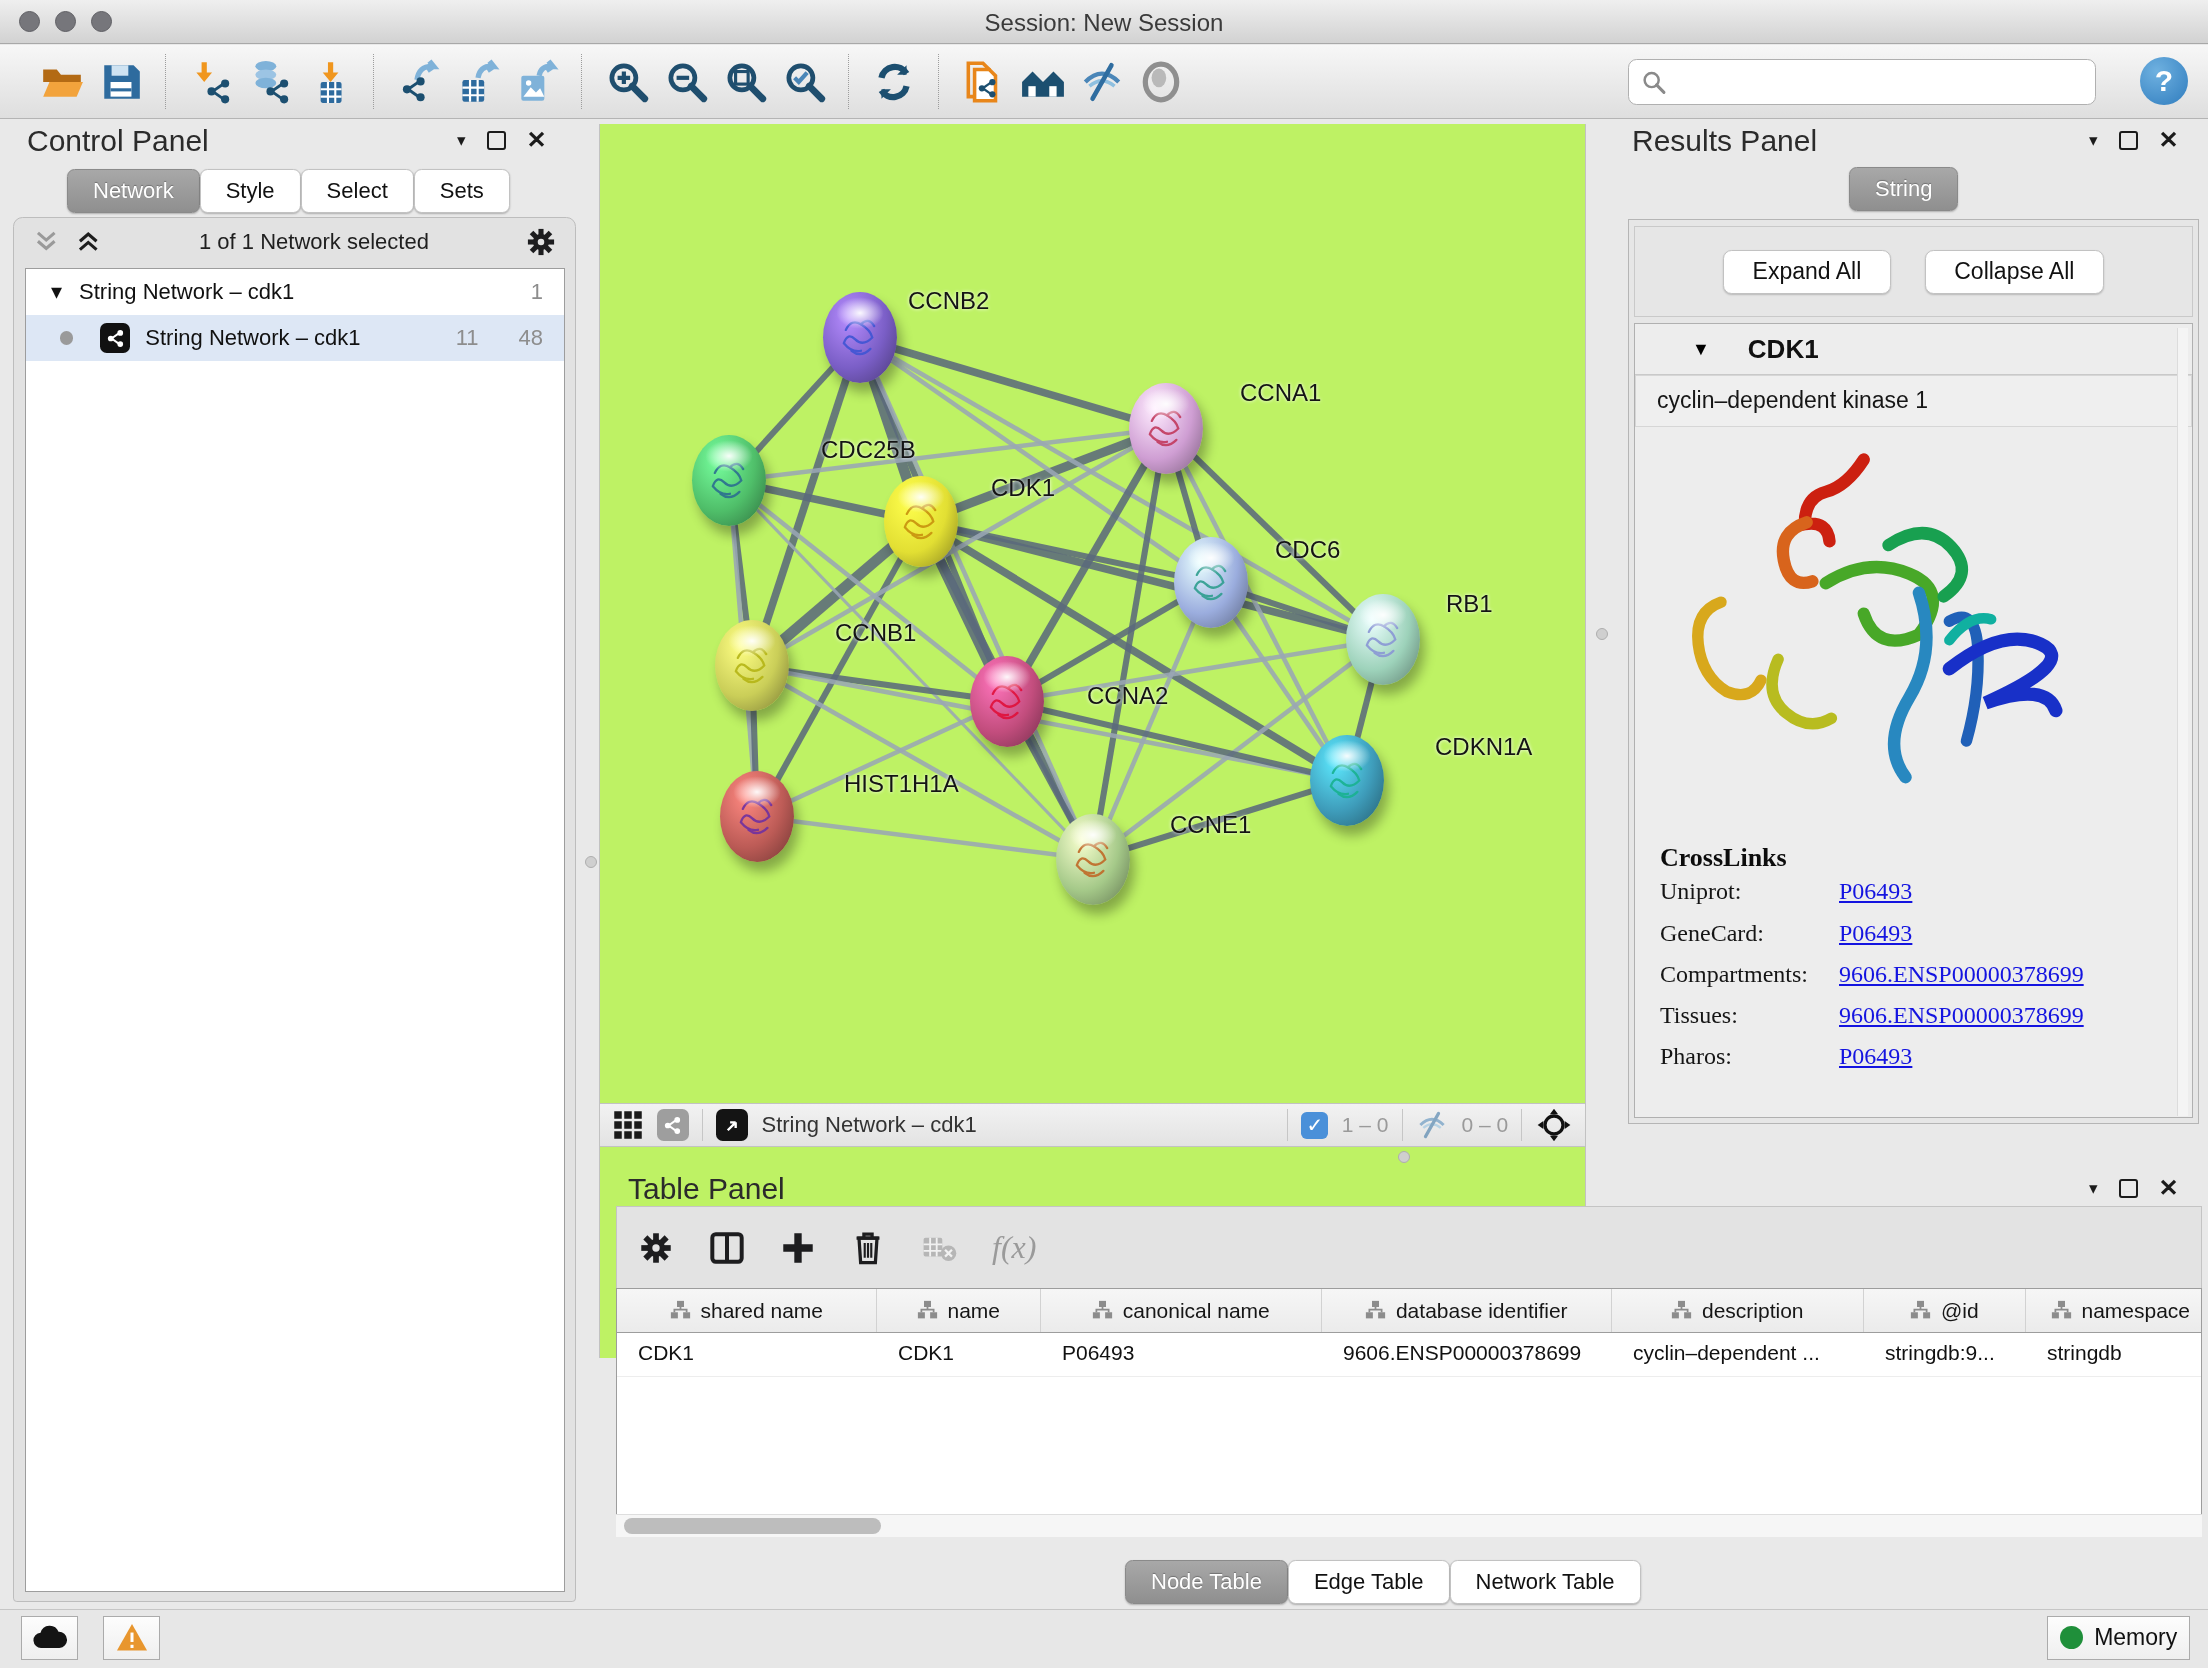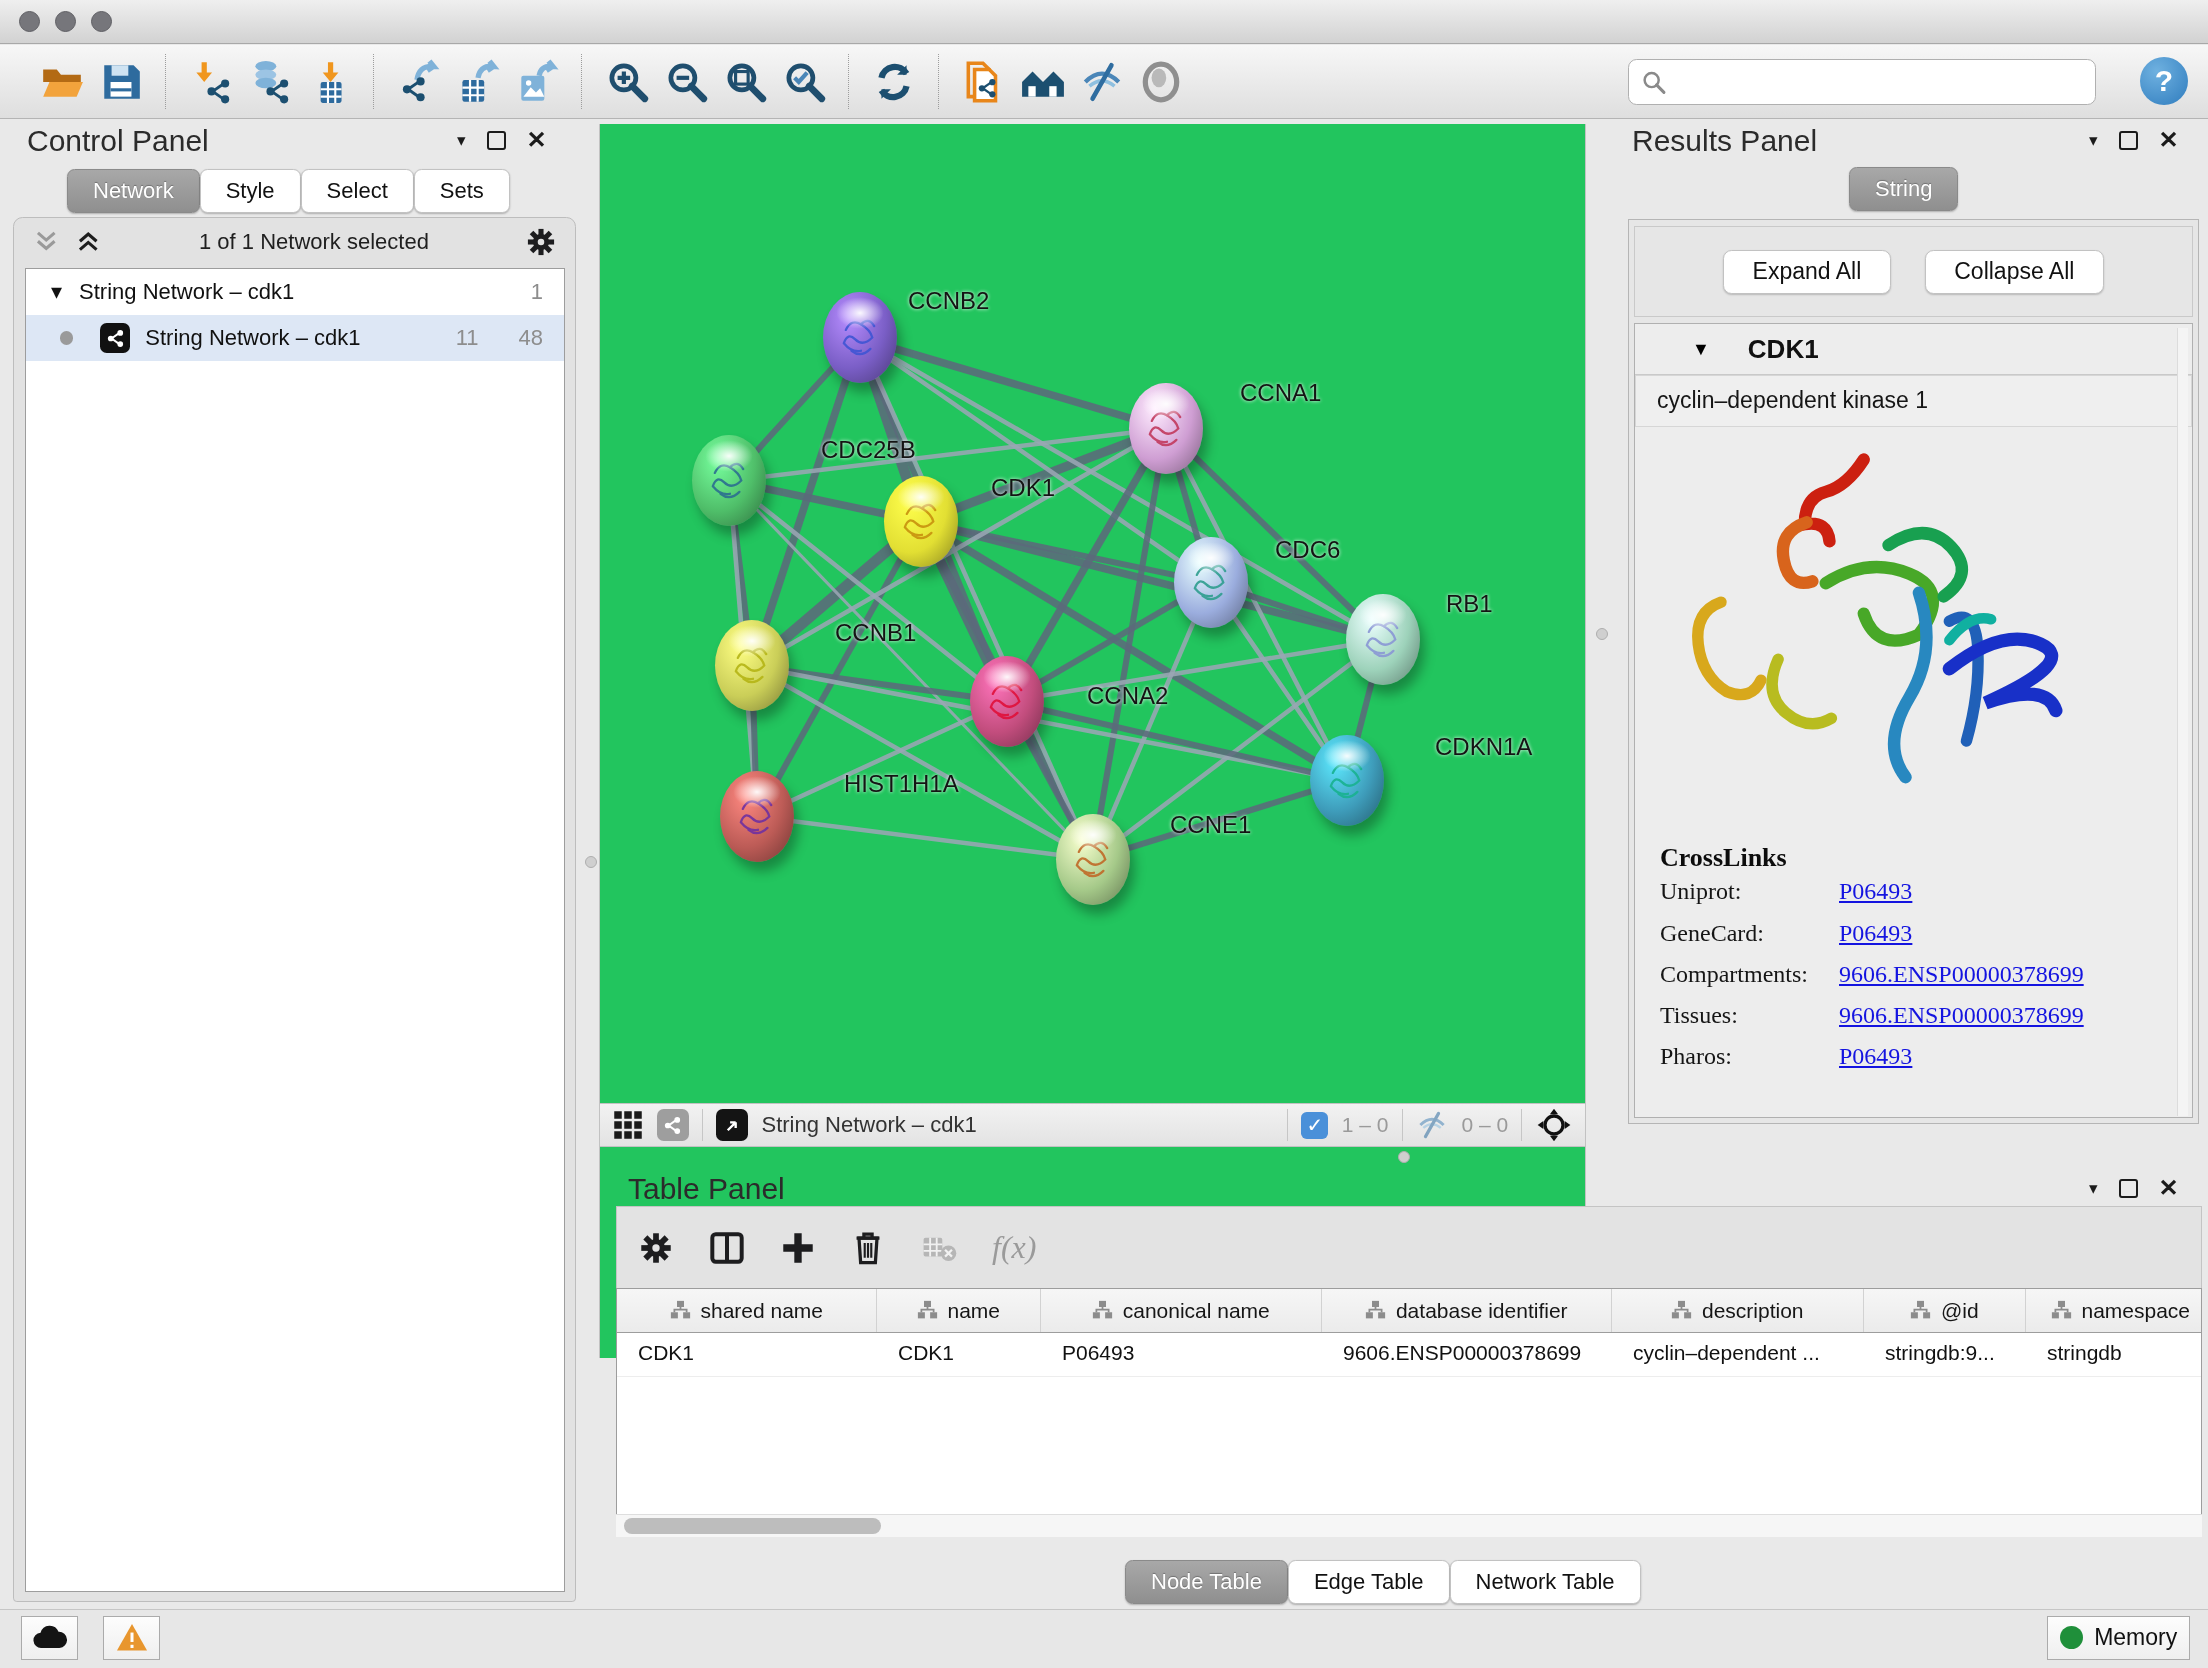--- a/index.html
+++ b/index.html
@@ -48,21 +48,21 @@
   #cp-bar { left:13.3px; top:217px; width:563px; height:49px; display:flex; align-items:center; padding:0 19px; }
   #cp-status { flex:1; text-align:center; font-size:22px; color:#1f1f1f; }
   #cp-list { left:25px; top:268px; width:540px; height:1324px; background:#fff; border:1.9px solid #9d9d9d; }
   .tree-row { height:46px; display:flex; align-items:center; font-size:22px; color:#111; }
   .tree-row.selected { background:#dde7f5; }
   .cnt { color:#8d8d8d; }
   #net-glyph { width:30px; height:30px; background:#111; border-radius:6.7px; display:flex;
     align-items:center; justify-content:center; }
 
   
-  #net-canvas { left:599px; top:124px; width:987px; height:1234px; background:#22c55e;
+  #net-canvas { left:599px; top:124px; width:987px; height:1234px; background:#bef264;
     border-left:1px solid #c2c2c2; border-right:1px solid #c2c2c2; overflow:hidden; }
   .node { position:absolute; width:74px; height:91px; border-radius:50%;
     box-shadow:4.8px 9.5px 11.4px rgba(0,0,0,.3); }
   .node::before { content:""; position:absolute; left:18%; top:5%; width:64%; height:36%;
     border-radius:50%; background:radial-gradient(ellipse, rgba(255,255,255,.95), rgba(255,255,255,0) 70%); }
   .nlabel { position:absolute; font-size:24px; color:#141414; text-shadow:0 0 3.8px #fff; }
   #net-bar { left:599px; top:1103px; width:987px; height:44px; background:linear-gradient(#f2f2f2,#e3e3e3);
     border:1px solid #c2c2c2; display:flex; align-items:center; padding:0 13.3px; gap:13.3px; }
   #net-bar .vsep { height:32px; border-left:1px solid #c6c6c6; }
   #net-name { font-size:22px; color:#333; flex:1; }
@@ -153,20 +153,21 @@
       <path d="M10 26q12-10 24 0" fill="none" stroke="#8fc0e0" stroke-width="3.4"></path>
       <line x1="13" y1="38" x2="31" y2="6" stroke="#2f6da0" stroke-width="4.4" stroke-linecap="round"></line>
     </symbol>
   </defs>
 </svg>
 
 <div id="titlebar" class="abs">
   <div class="tlight abs" style="left:19px"></div>
   <div class="tlight abs" style="left:55px"></div>
   <div class="tlight abs" style="left:91px"></div>
+  <div id="win-title" class="abs">Session: New Session</div>
 </div>
 
 <div id="toolbar" class="abs">
   <div class="tbtn">
     <svg width="46" height="46" viewBox="0 0 44 44">
       <path d="M4 10h13l4 5h19v7H4z" fill="#b36a14"></path>
       <path d="M4 36l6-14h32l-6 14z" fill="#f2a33c"></path>
     </svg>
   </div>
   <div class="tbtn">

